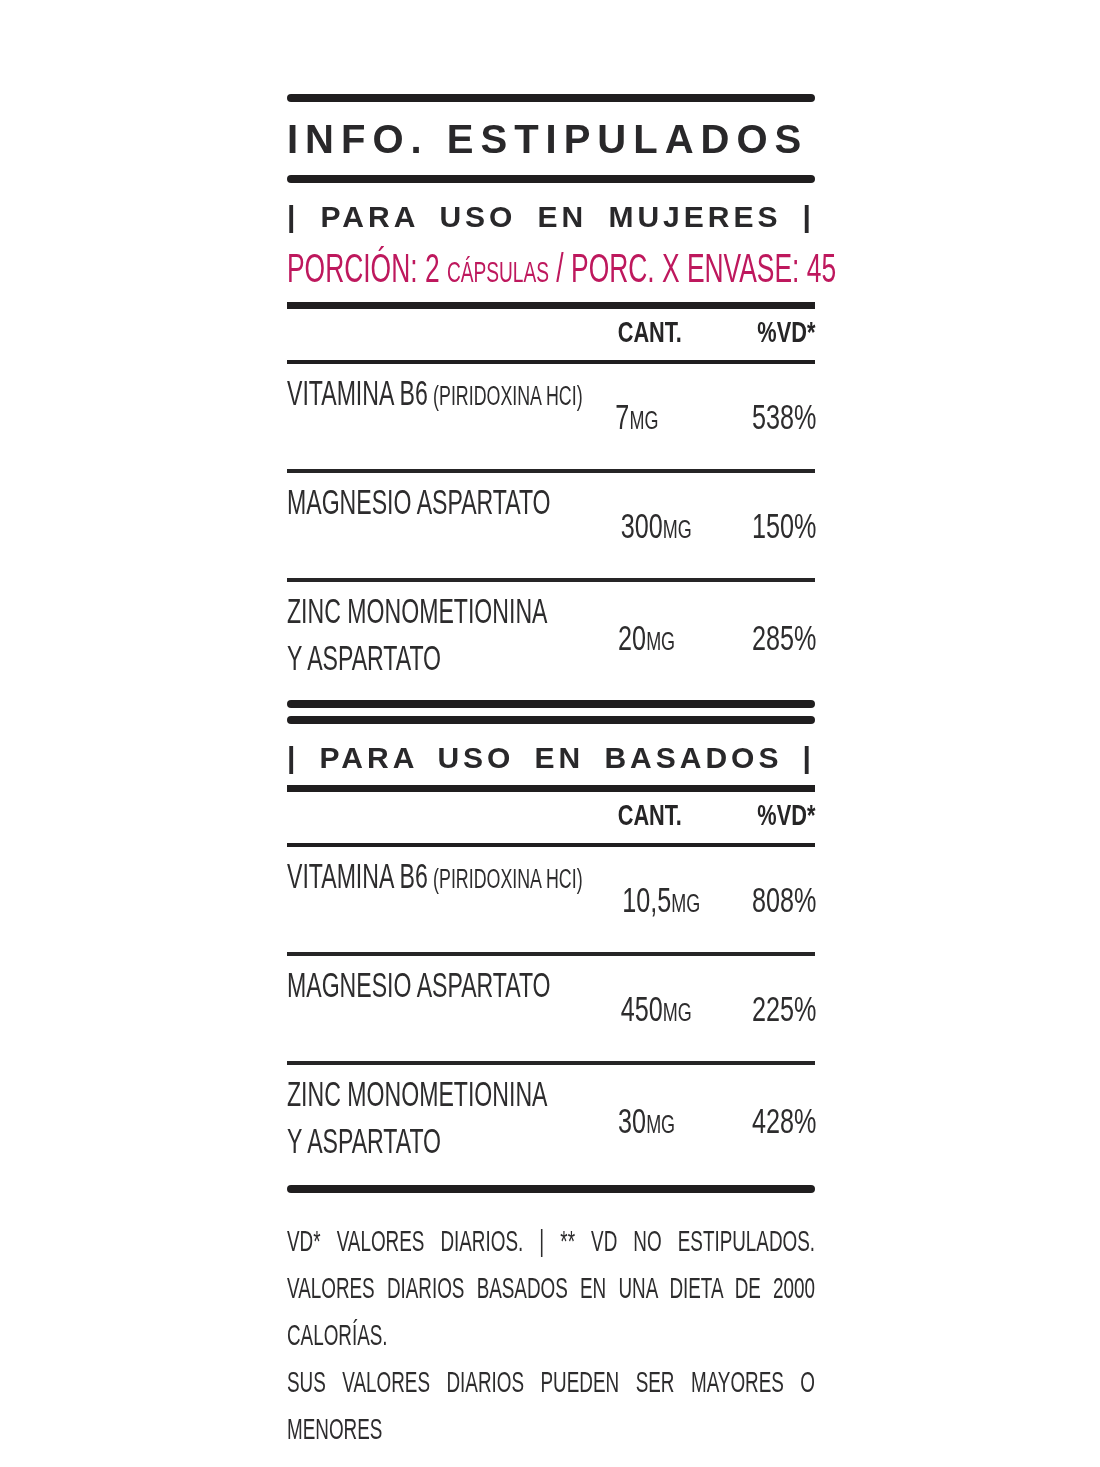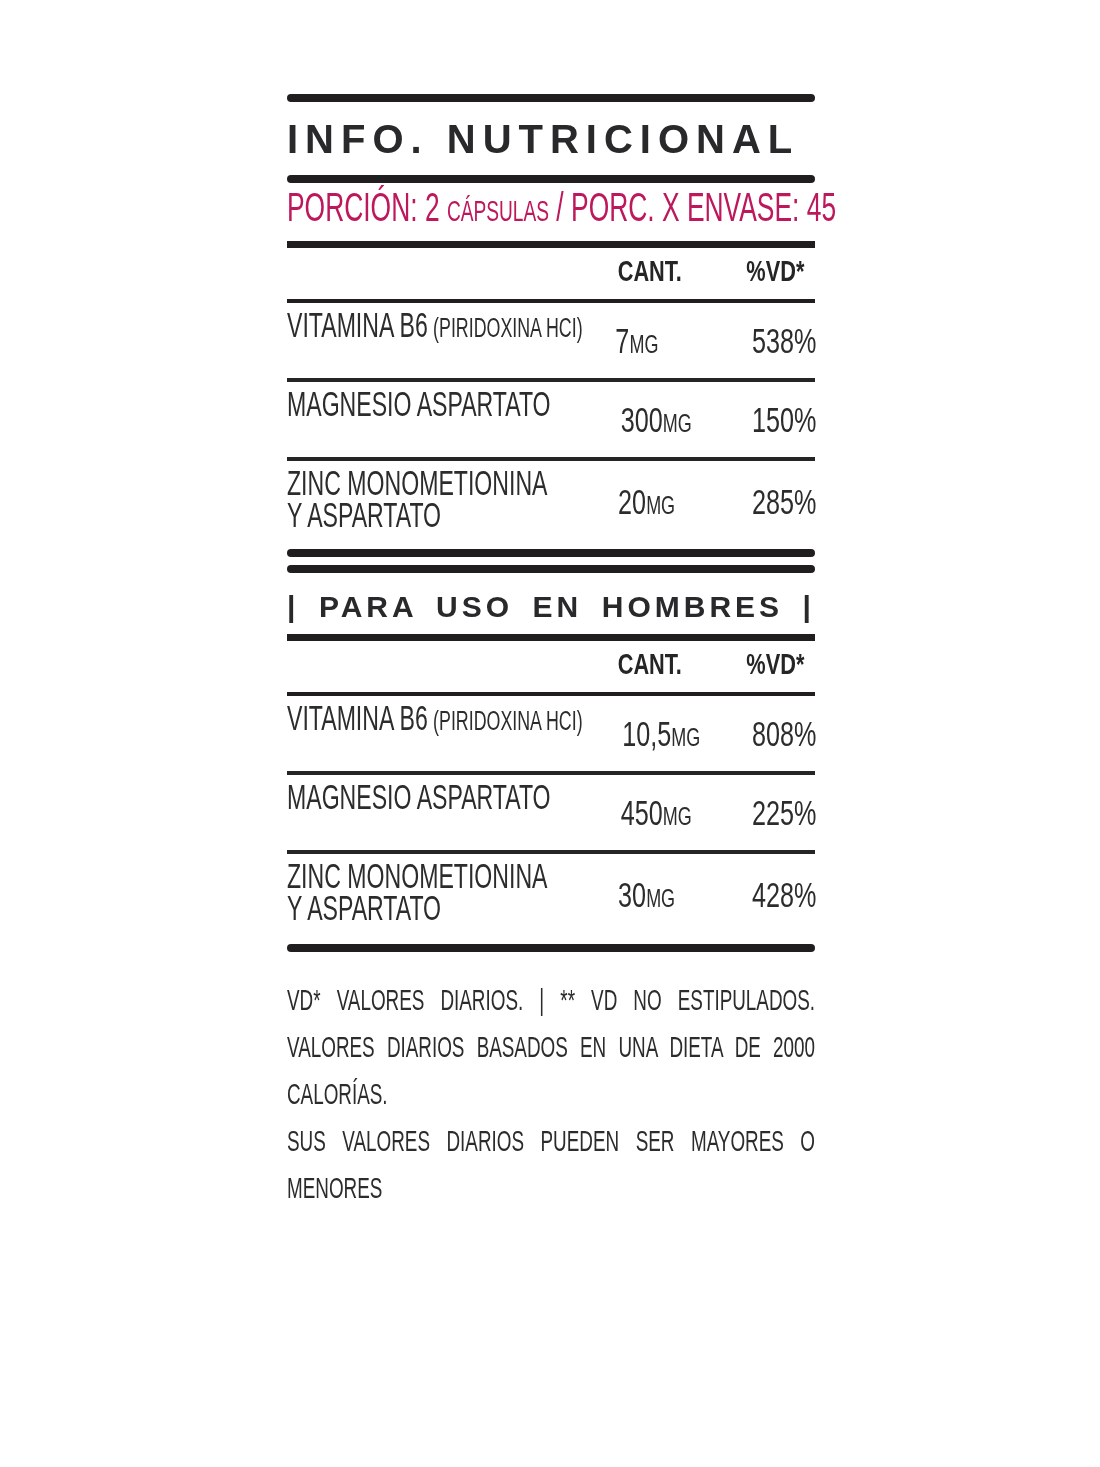--- a/index.html
+++ b/index.html
@@ -32,22 +32,22 @@
   .serving { font-size:40px; line-height:48px; margin-bottom:6px; font-weight:400; color:#be185d; }
   .serving .small { font-size:29px; }
 
   .thead { display:flex; align-items:center; padding:6px 0; }
   .thead .cell { line-height:34px; }
   .hd-txt { display:inline-block; transform:scaleX(0.75); white-space:nowrap;
             font-size:29px; font-weight:700; }
   .row { display:flex; align-items:center; padding:9px 0; color:#2d2c2d; }
   .cell.name { flex:1; min-width:0; overflow:visible; }
   .cell.amt  { width:120px; text-align:left; }
-  .cell.dv   { width:88px;  text-align:left; }
-  .nline, .nline2 { line-height:25px; }
+  .cell.dv   { width:88px;  text-align:right; }
+  .nline, .nline2 { line-height:40px; }
   .n-txt { display:inline-block; transform:scaleX(0.66); transform-origin:0 50%;
            white-space:nowrap; font-size:35px; }
   .nnote { font-size:27px; margin-left:8px; }
   .nnote:empty { display:none; margin:0; }
   .nline2:empty { display:none; }
   .amt-txt { display:inline-block; transform:scaleX(0.72); transform-origin:50% 50%;
              white-space:nowrap; font-size:35px; }
   .amt-txt .unit { font-size:25px; }
   .dv-txt { display:inline-block; transform:scaleX(0.72); transform-origin:100% 50%;
             white-space:nowrap; font-size:35px; }
@@ -64,24 +64,25 @@
   .f-line { text-align:justify; text-align-last:justify; }
   .f-bold { font-weight:700; }
 </style>
 </head>
 <body>
 
 <div class="page">
   <div class="label">
 
     <div class="bar"></div>
-    <div class="title">INFO. NUTRICIONAL</div>
+    <div class="title">INFO. ESTIPULADOS</div>
     <div class="bar"></div>
 
     <div>
+      <div class="sec-head">| PARA USO EN MUJERES |</div>
       <div class="serving">
         <span class="cx"><span>PORCIÓN: 2 </span><span class="small">CÁPSULAS</span><span> / PORC. X ENVASE: 45</span></span>
       </div>
 
       <div>
         <div class="tbar"></div>
         <div class="thead">
           <div class="cell name"></div>
           <div class="cell amt"><span class="hd-txt">CANT.</span></div>
           <div class="cell dv"><span class="hd-txt">%VD*</span></div>
@@ -118,21 +119,21 @@
         </div>
       </div>
     </div>
 
     <div class="divider">
       <div class="bar"></div>
       <div class="bar"></div>
     </div>
 
     <div>
-      <div class="sec-head">| PARA USO EN HOMBRES |</div>
+      <div class="sec-head">| PARA USO EN BASADOS |</div>
 
       <div>
         <div class="tbar"></div>
         <div class="thead">
           <div class="cell name"></div>
           <div class="cell amt"><span class="hd-txt">CANT.</span></div>
           <div class="cell dv"><span class="hd-txt">%VD*</span></div>
         </div>
         <div class="hline"></div>
 

